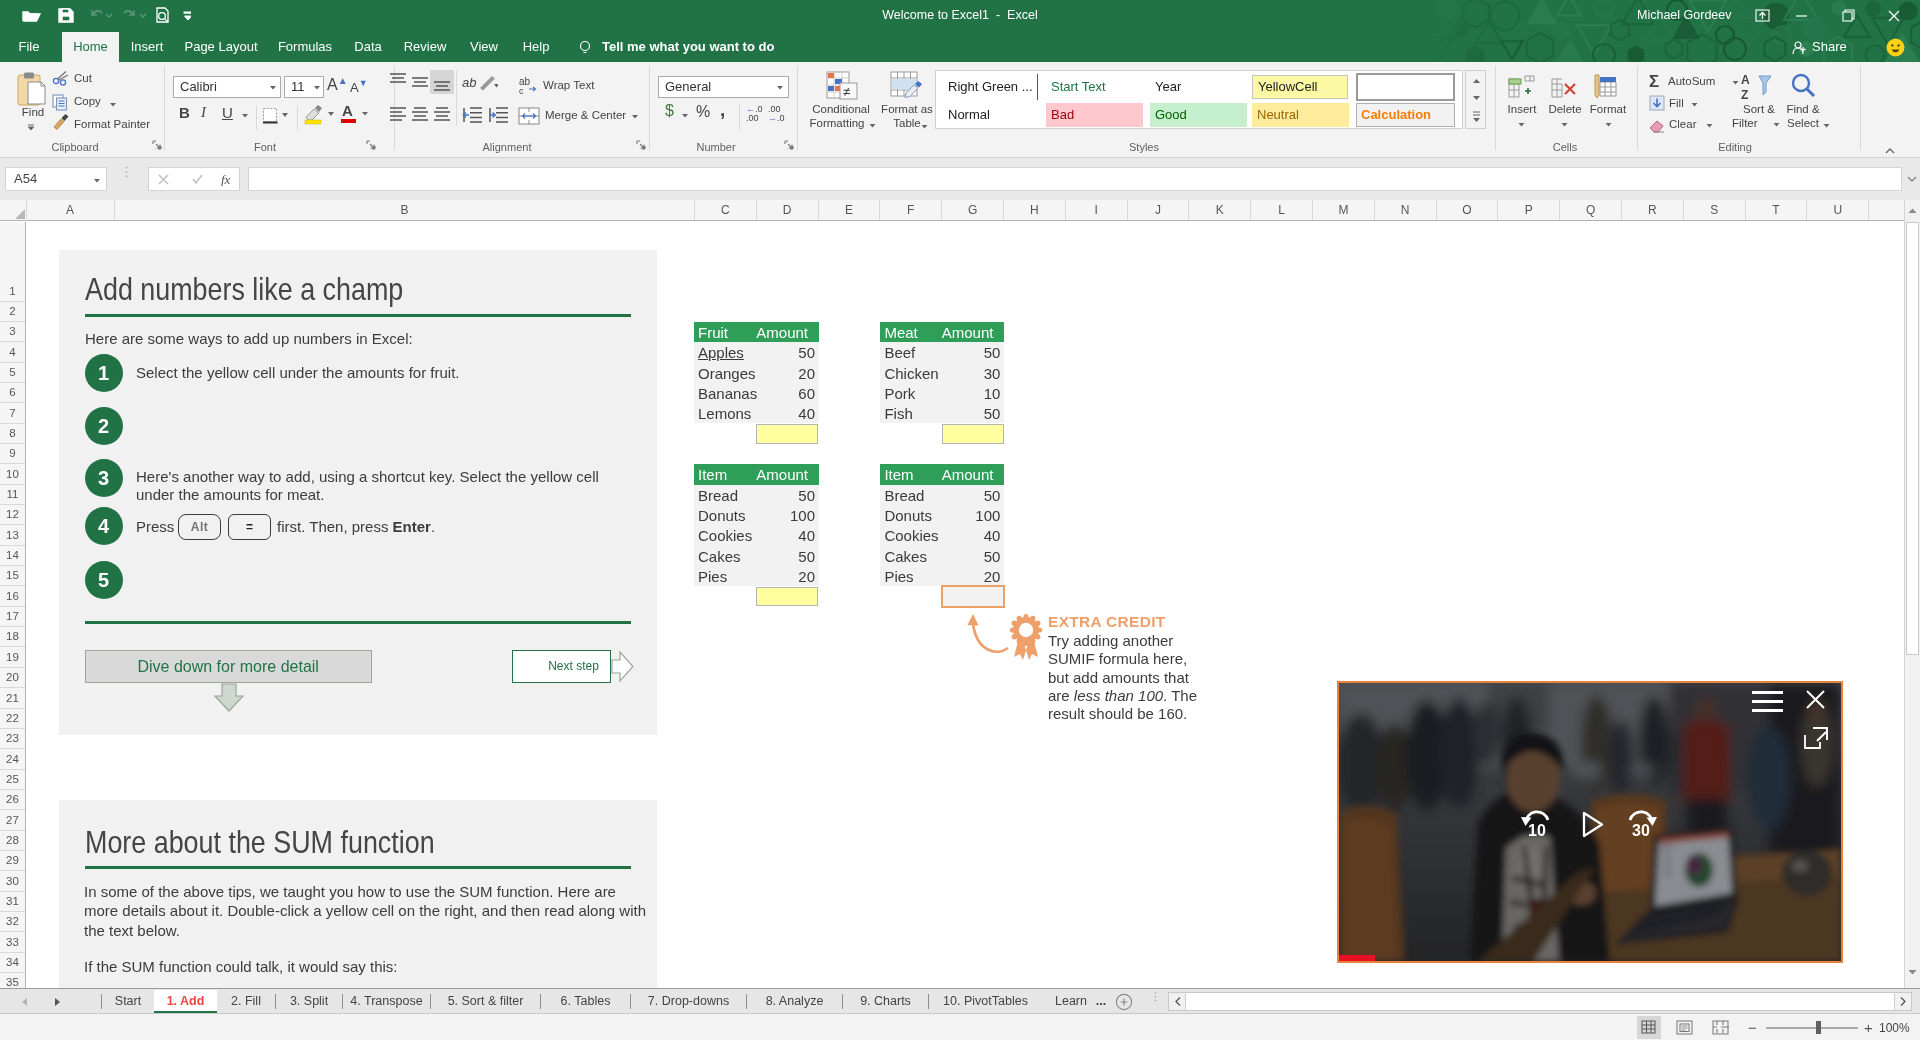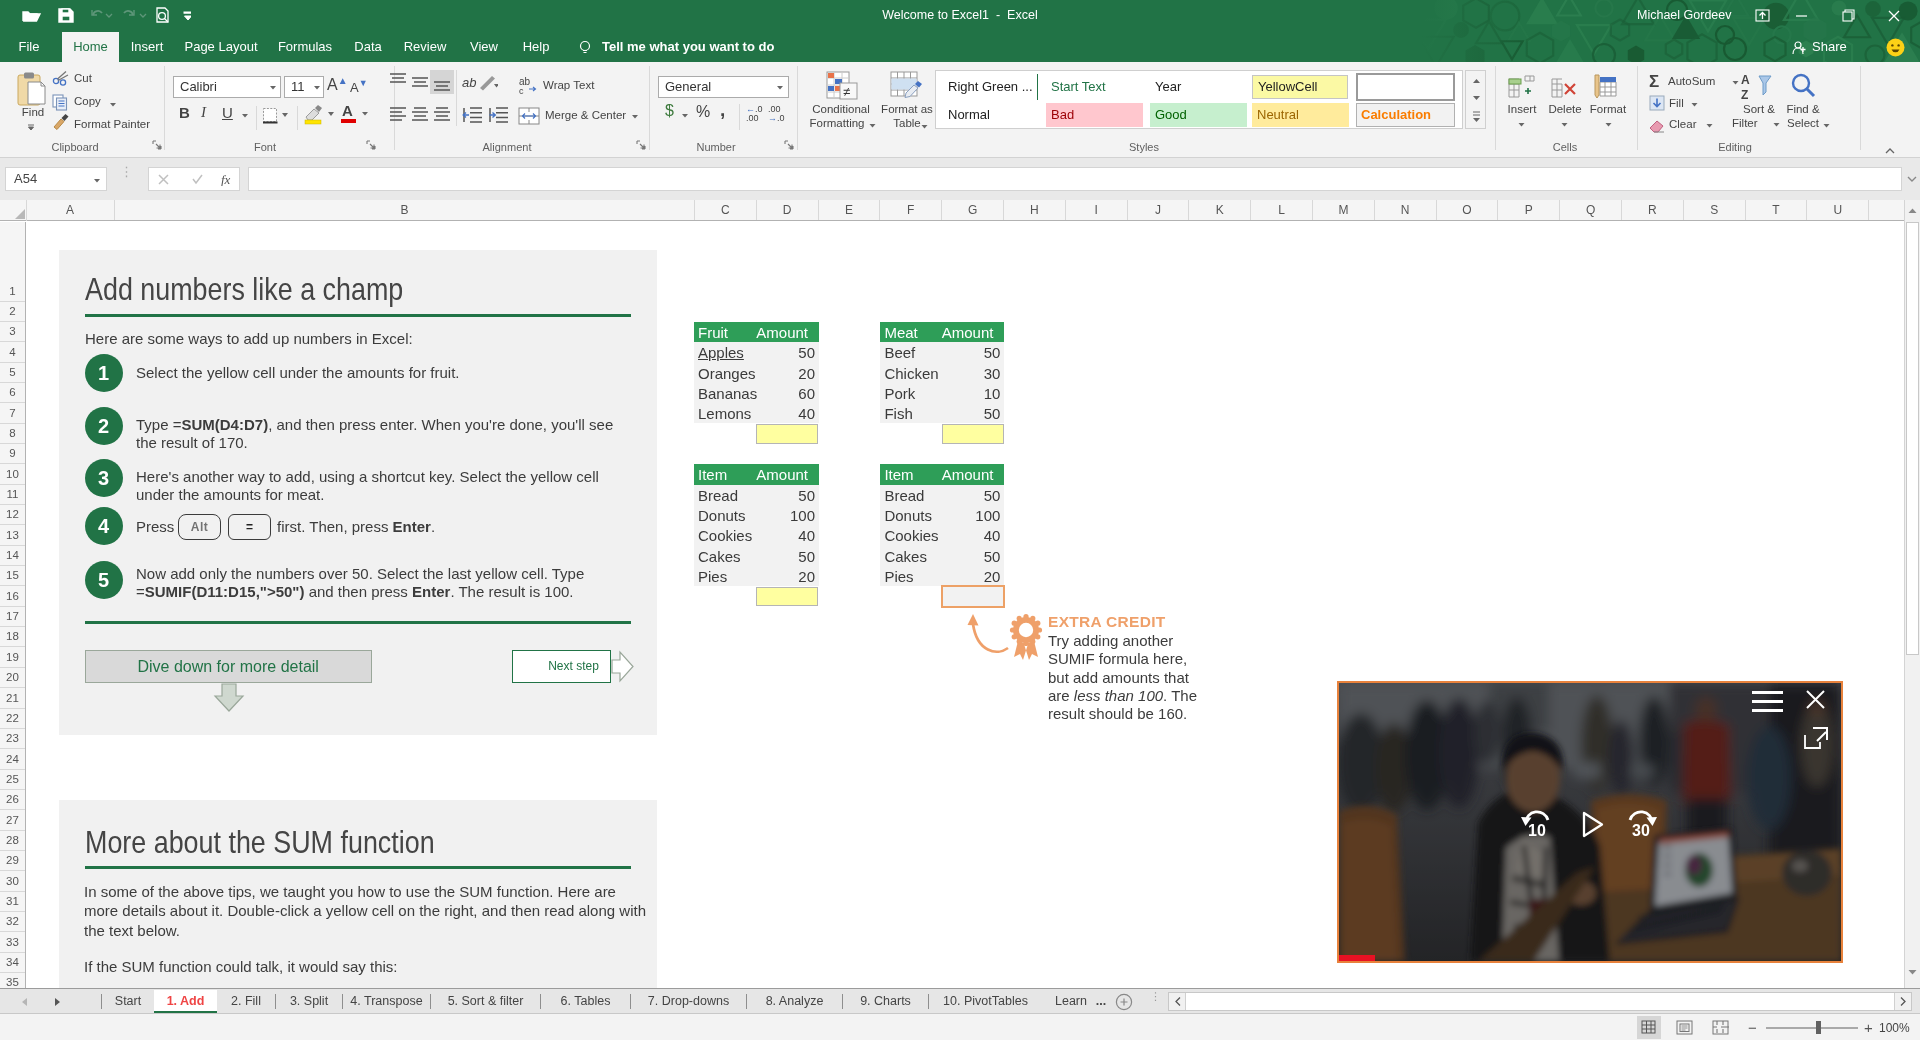--- a/index.html
+++ b/index.html
@@ -665,27 +665,25 @@
   <div class="graybox" style="left:32px;top:28px;width:598px;height:485px;"></div>
   <div class="bigtitle" style="left:58px;top:49px;">Add numbers like a champ</div>
   <div class="greenline" style="left:58px;top:92px;width:546px;"></div>
   <div class="body15" style="left:58px;top:108px;">Here are some ways to add up numbers in Excel:</div>
   <div class="stepc" style="left:57.5px;top:131.5px;">1</div>
   <div class="stepc" style="left:57.5px;top:185.0px;">2</div>
   <div class="stepc" style="left:57.5px;top:236.5px;">3</div>
   <div class="stepc" style="left:57.5px;top:284.8px;">4</div>
   <div class="stepc" style="left:57.5px;top:339.0px;">5</div>
   <div class="body15" style="left:109px;top:142px;">Select the yellow cell under the amounts for fruit.</div>
-  <div class="body15" style="left:109px;top:193.6px;">Type =<b>SUM(D4:D7)</b>, and then press enter. When you're done, you'll see<br>the result of 170.</div>
   <div class="body15" style="left:109px;top:246px;">Here's another way to add, using a shortcut key. Select the yellow cell<br>under the amounts for meat.</div>
   <div class="body15" style="left:109px;top:296px;">Press</div>
   <div class="abs" style="left:151px;top:292px;width:43px;height:26px;border:1.5px solid #3c3c3c;border-radius:8px;background:#f1f1f1;font-size:12px;font-weight:bold;color:#737373;text-align:center;line-height:24px;letter-spacing:0.5px;">Alt</div>
   <div class="abs" style="left:201px;top:292px;width:43px;height:26px;border:1.5px solid #3c3c3c;border-radius:6px;background:#f1f1f1;font-size:12px;font-weight:bold;color:#222;text-align:center;line-height:24px;">=</div>
   <div class="body15" style="left:250px;top:296px;">first. Then, press <b>Enter</b>.</div>
-  <div class="body15" style="left:109px;top:342.5px;">Now add only the numbers over 50. Select the last yellow cell. Type<br>=<b>SUMIF(D11:D15,"&gt;50")</b> and then press <b>Enter</b>. The result is 100.</div>
   <div class="greenline" style="left:58px;top:398.5px;width:546px;"></div>
   <div class="abs" style="left:57.7px;top:427.7px;width:287px;height:33px;background:#d9d9d9;border:1px solid #9aa79a;font-size:16px;color:#217346;text-align:center;line-height:31px;">Dive down for more detail</div>
   <svg class="abs" style="left:183px;top:461px" width="38" height="30" viewBox="0 0 38 30">
         <path d="M12 1 h14 v12 h7 L19 28 L5 13 h7 z" fill="#cfd8cf" stroke="#9aa79a" stroke-width="1.2"></path>
       </svg>
   <div class="abs" style="left:485px;top:427.7px;width:99px;height:33px;background:#fff;border:1px solid #217346;font-size:12px;color:#217346;text-align:center;line-height:31px;padding-left:24px;">Next step</div>
   <svg class="abs" style="left:584px;top:428px" width="24" height="33" viewBox="0 0 24 33">
         <path d="M1 10 h8 V2 l13 14.5 L9 31 v-8 H1 z" fill="#fff" stroke="#9aa79a" stroke-width="1.2"></path>
       </svg>
   <div class="abs" style="left:667px;top:99.8px;width:124.5px;height:20.3px;background:#2e9e58;"></div>

